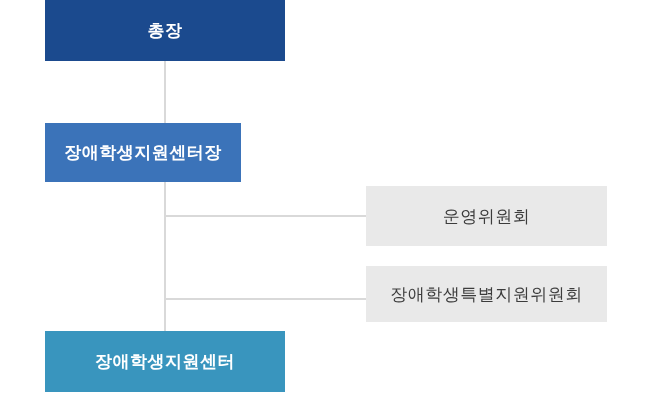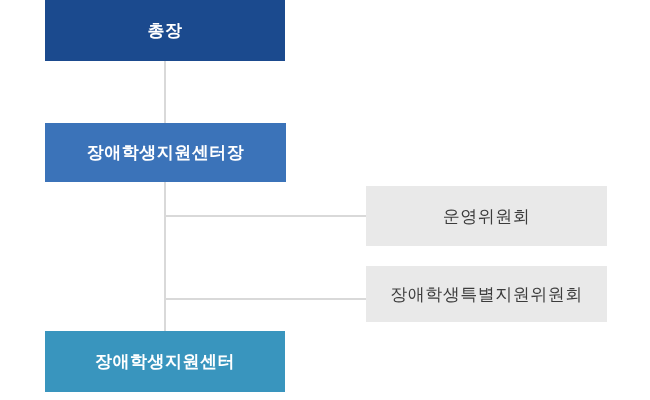--- a/index.html
+++ b/index.html
@@ -27,21 +27,21 @@
   }
   .node--filled {
     color: #ffffff;
     font-weight: 700;
   }
   .node--gray {
     color: #3c3c3c;
     font-weight: 500;
   }
   .node-president       { left: 45px;  top: 0;     width: 240px; height: 61px; }
-  .node-director        { left: 45px;  top: 123px; width: 241px; height: 59px; }
+  .node-director        { left: 45px;  top: 123px; width: 196px; height: 59px; }
   .node-operating       { left: 366px; top: 186px; width: 241px; height: 60px; }
   .node-special         { left: 366px; top: 266px; width: 241px; height: 56px; }
   .node-support-center  { left: 45px;  top: 331px; width: 240px; height: 61px; }
 
   .connector {
     position: absolute;
     background: #d9d9d9;
     z-index: 1;
   }
   .connector-vertical {

